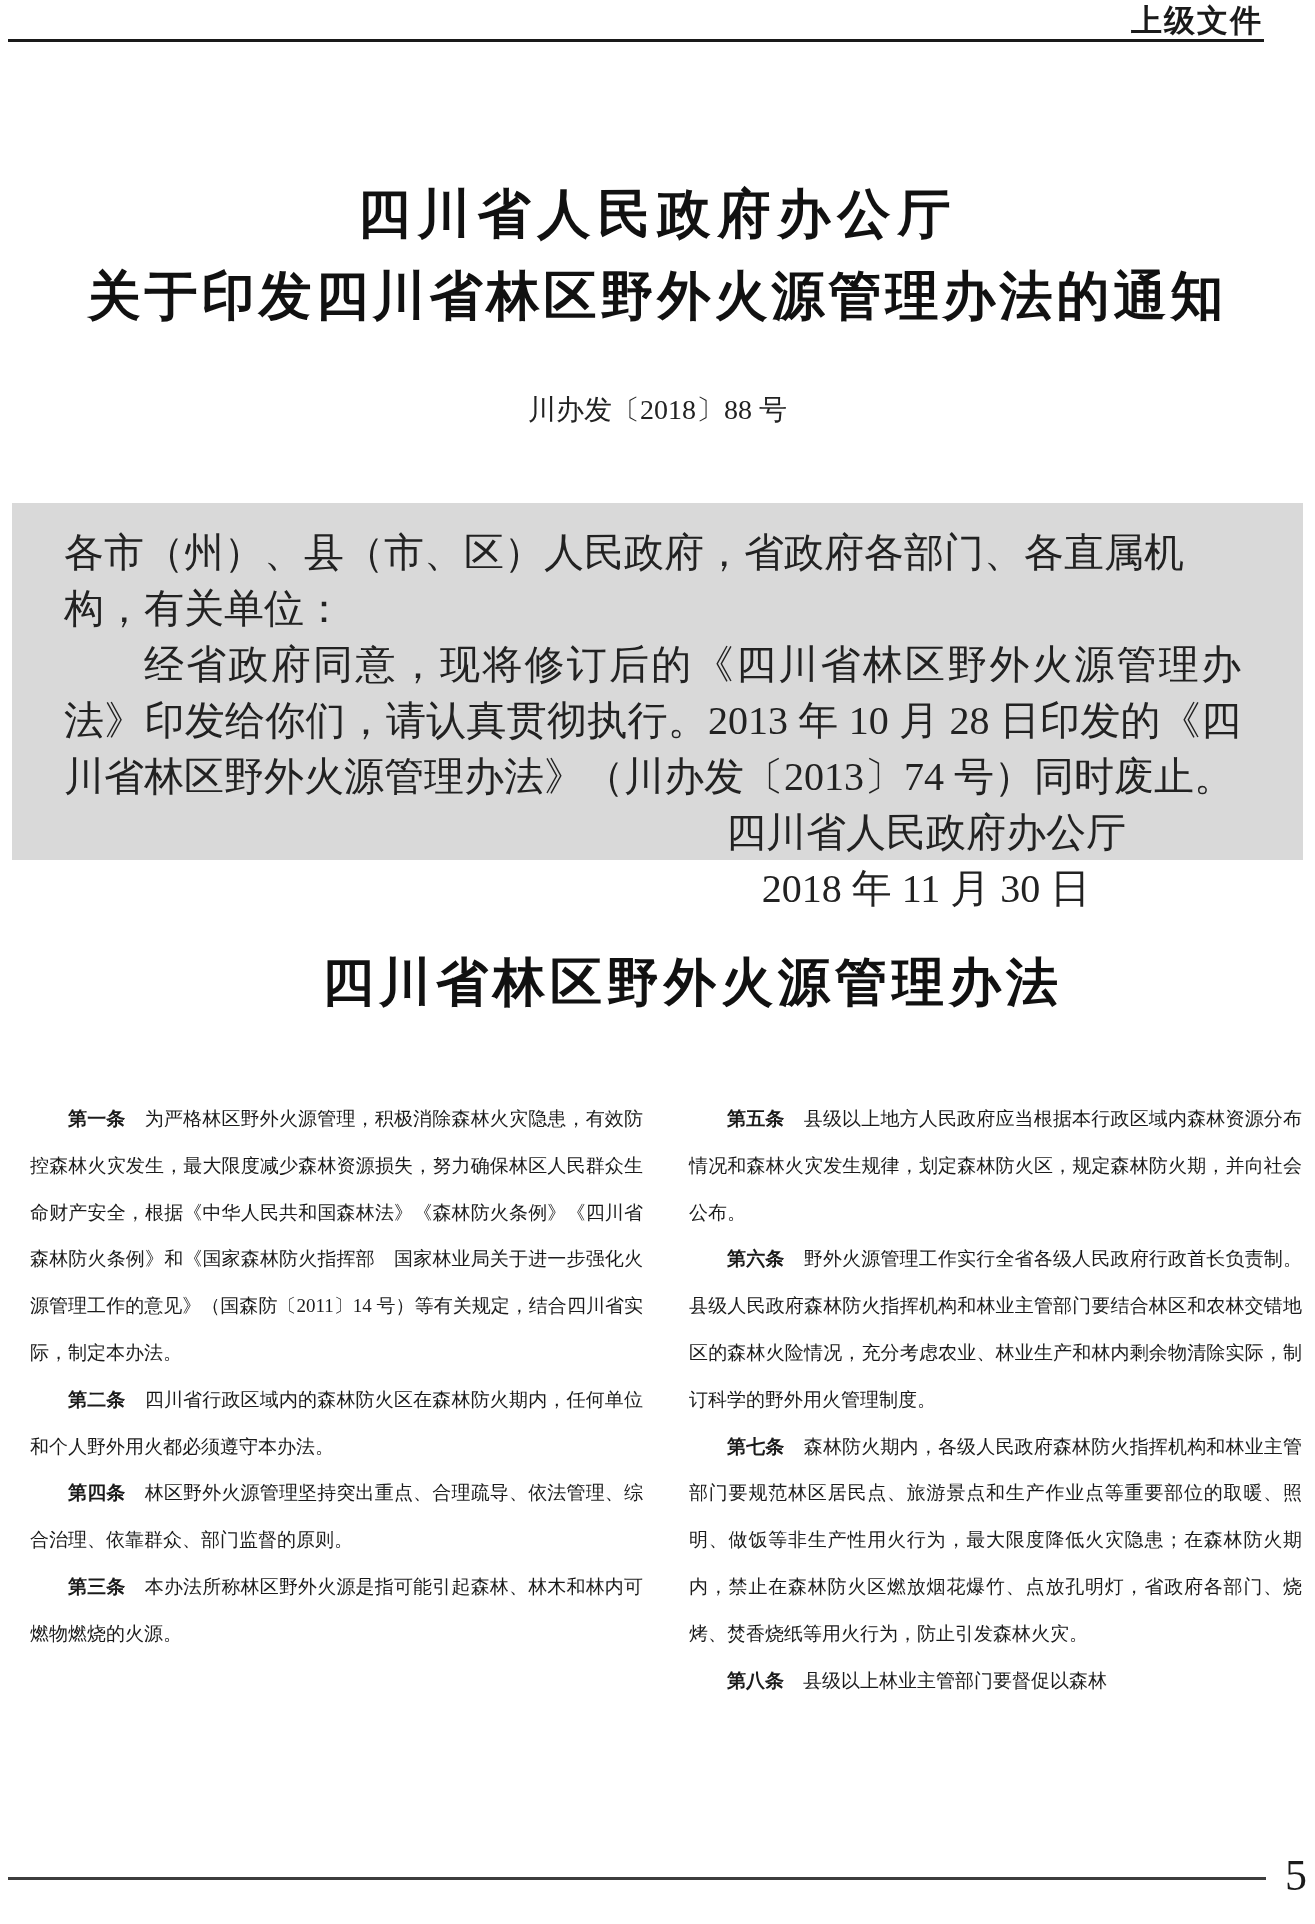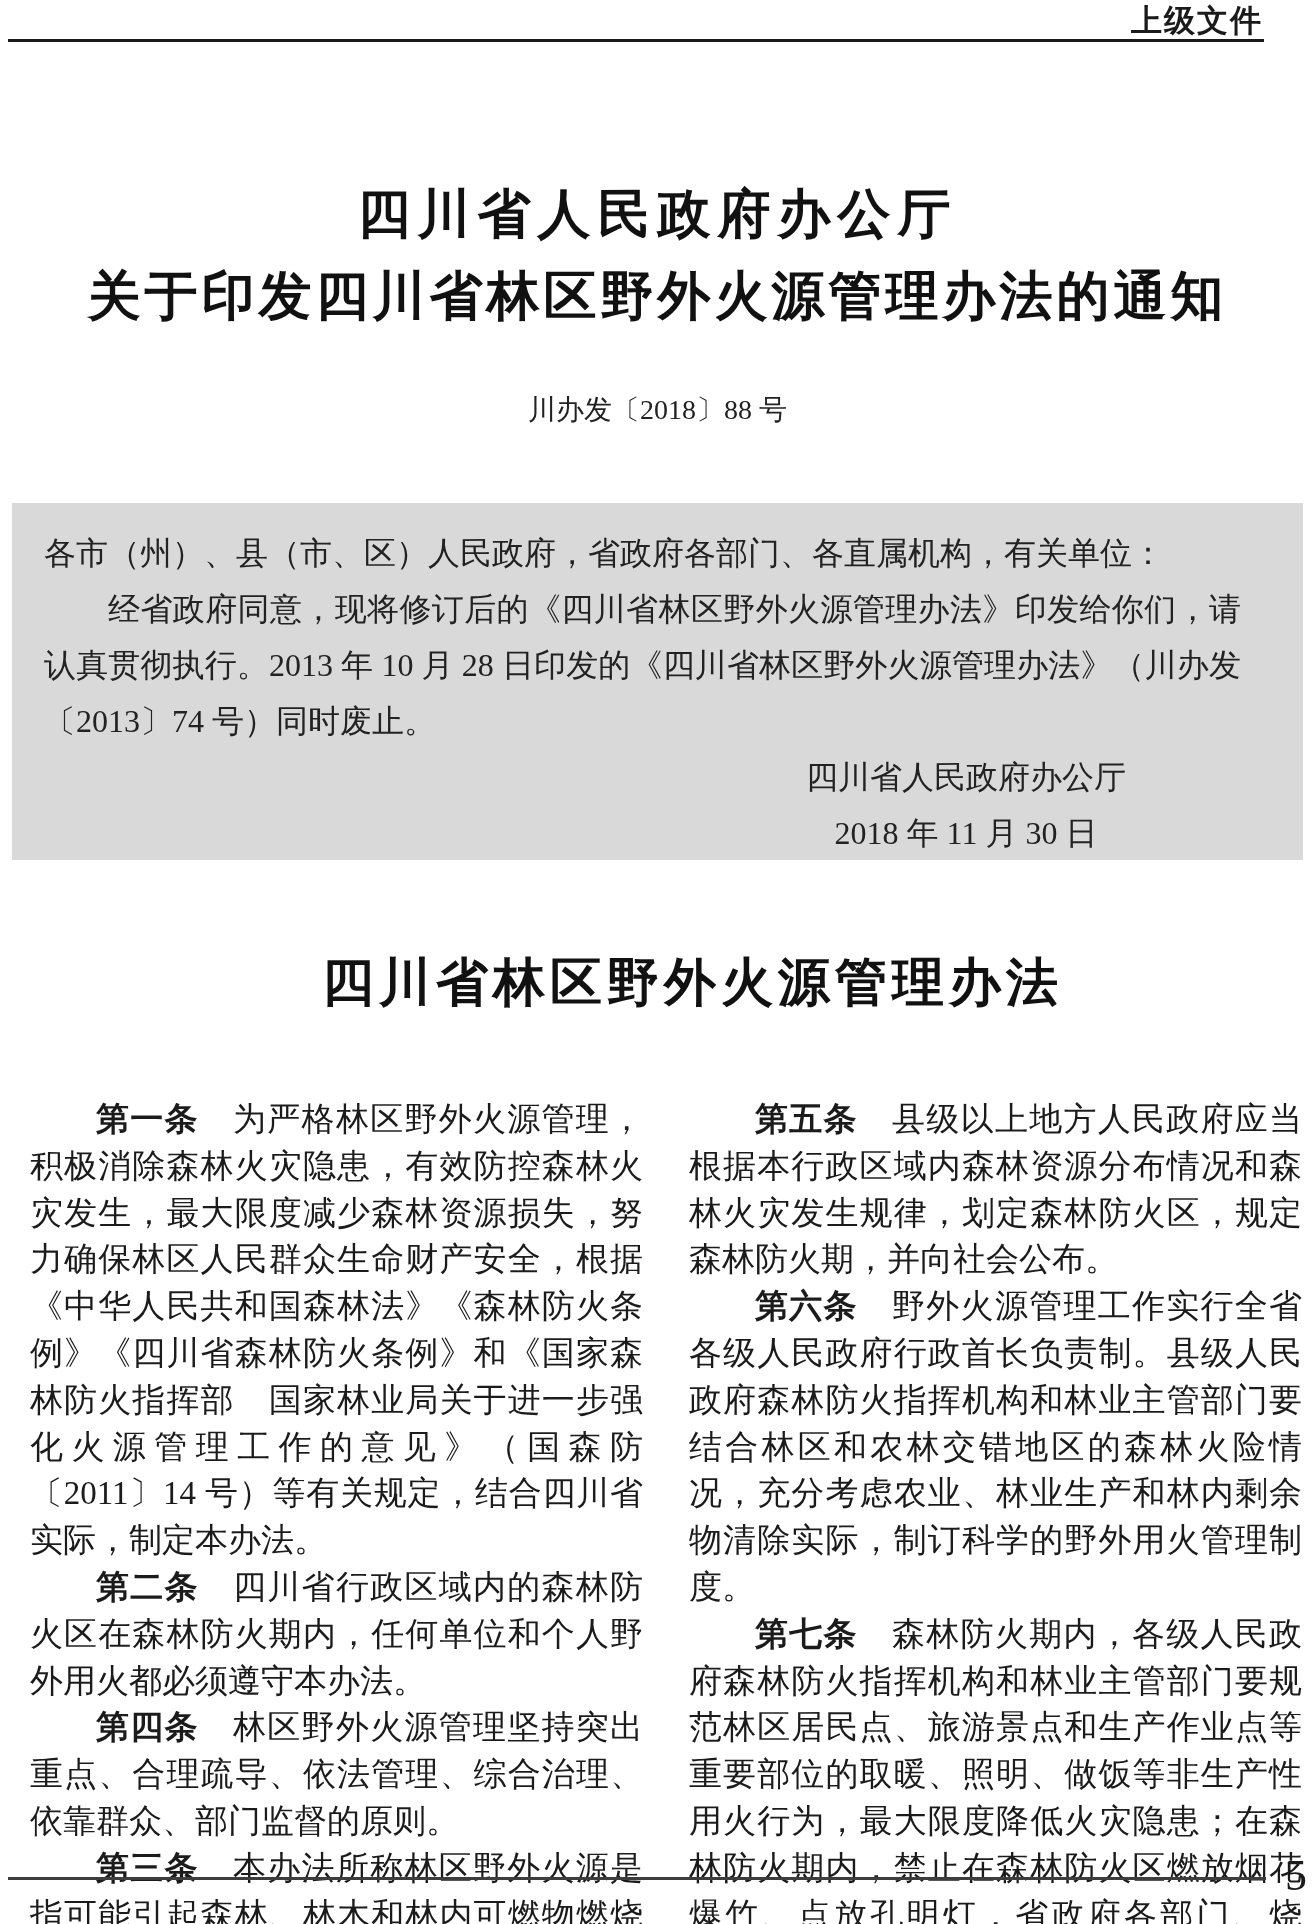--- a/index.html
+++ b/index.html
@@ -31,42 +31,42 @@
   .doc-title .t2{font-size:53px;line-height:62px;letter-spacing:4px;margin-top:20px;}
   .doc-number{
     position:absolute;top:390px;left:0;width:100%;
     text-align:center;font-size:28px;line-height:40px;color:#222;
   }
   
   .letter-box{
     position:absolute;top:503px;left:12px;width:1291px;height:357px;
     background:#d9d9d9;
     box-sizing:border-box;
-    padding:22px 62px 14px 32px;
-    font-size:32px;line-height:56px;color:#222;
+    padding:22px 62px 14px 52px;
+    font-size:40px;line-height:56px;color:#222;
   }
   .letter-box p{margin:0;}
   .letter-body{text-indent:2em;text-align:justify;}
   .letter-sign-wrap{text-align:right;padding-right:115px;}
   .letter-sign{display:inline-block;text-align:center;}
   
   .reg-title{
     position:absolute;top:952px;left:0;width:100%;
     text-align:center;font-weight:700;font-size:52px;line-height:62px;
     letter-spacing:5px;color:#111;margin-left:35px;
   }
   
   .columns{
     position:absolute;top:1096px;left:30px;width:1272px;
     display:flex;gap:46px;
   }
   .col{width:613px;}
   .col p{
     margin:0;
-    font-size:33px;line-height:46.8px;
+    font-size:19px;line-height:46.8px;
     text-align:justify;text-justify:inter-ideograph;
     text-indent:2em;color:#1b1b1b;
   }
   .art-num{
     font-family:"Liberation Sans","DejaVu Sans",sans-serif;
     font-weight:700;
   }
   
   .footer-rule{
     position:absolute;top:1877px;left:8px;width:1258px;height:3px;

